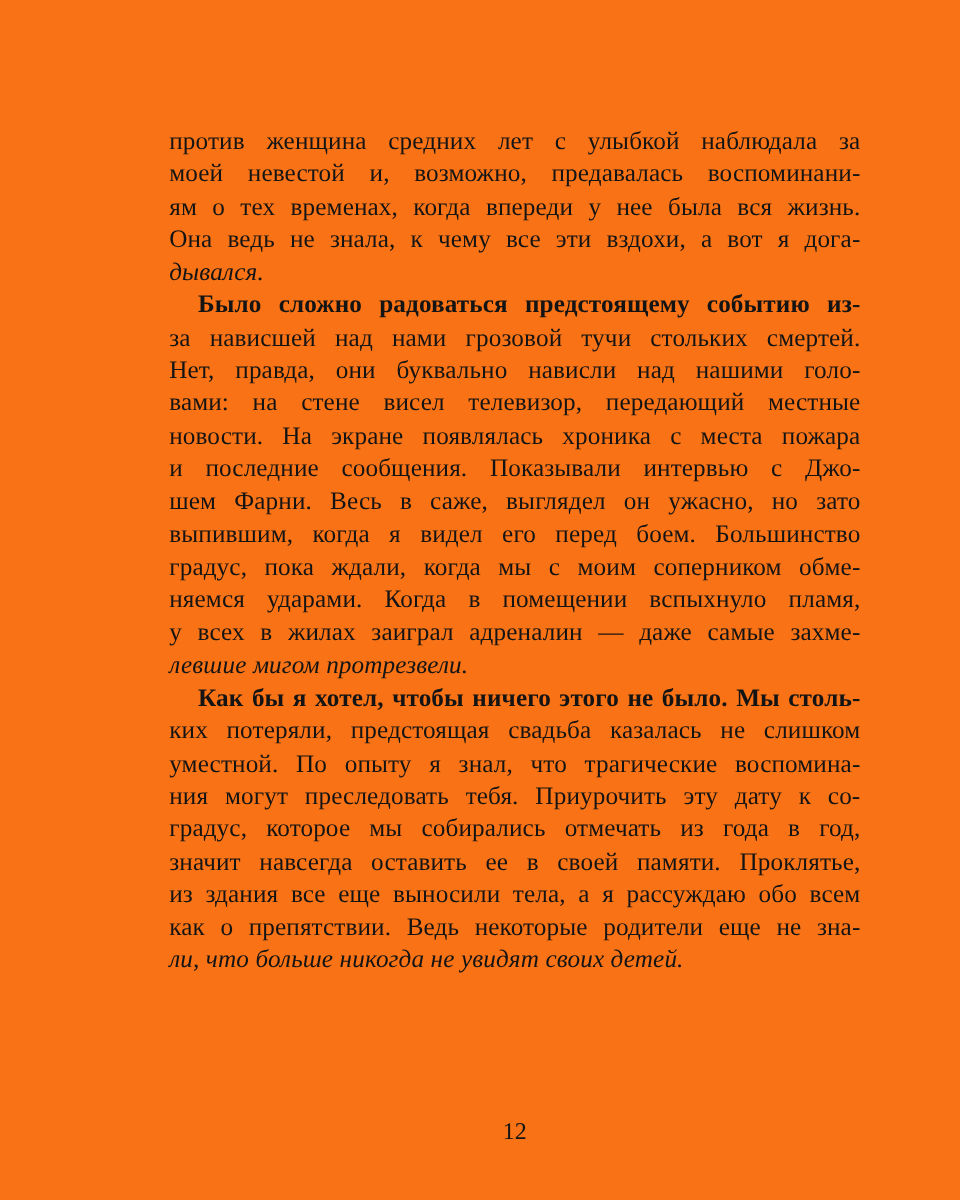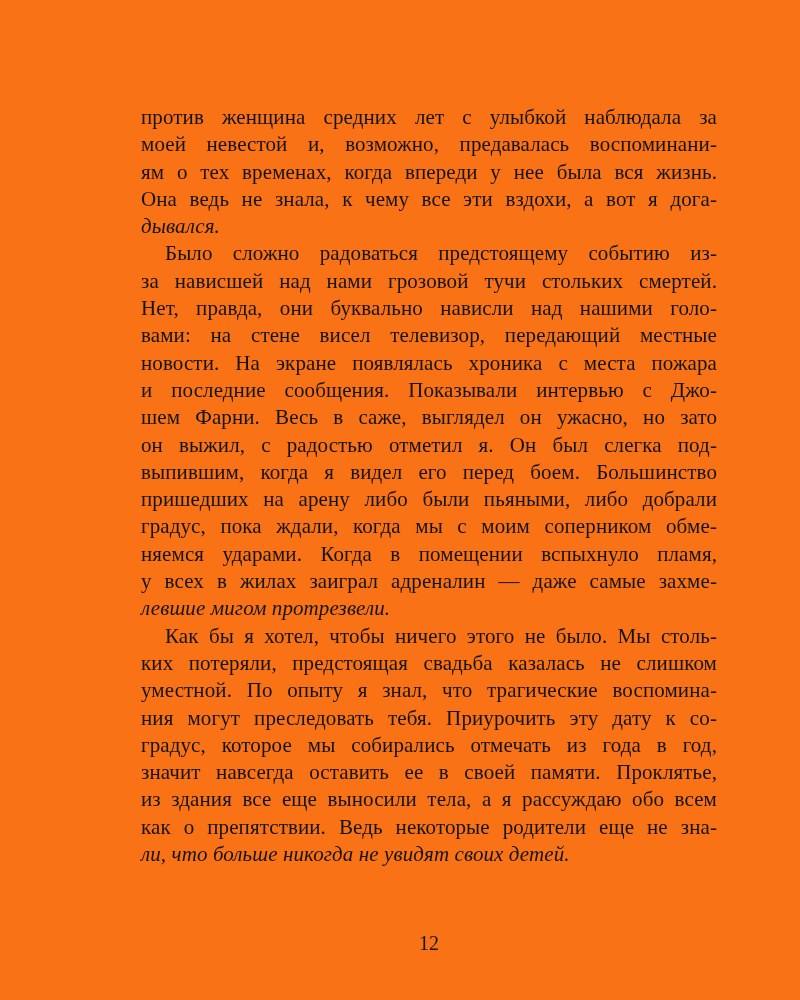--- a/index.html
+++ b/index.html
@@ -38,20 +38,21 @@
     text-align-last: justify;
     letter-spacing: 0.1px;
     white-space: normal;
   }
   .line.last {
     text-align-last: left;
     font-style: italic;
   }
   .line.indent {
     padding-left: 24px;
+    font-weight: bold;
   }
   .page-number {
     position: absolute;
     left: 141px;
     top: 932px;
     width: 576px;
     text-align: center;
     font-size: 20px;
     color: #141414;
   }
@@ -69,23 +70,21 @@
         <div class="line last">дывался.</div>
       </div>
       <div class="paragraph">
         <div class="line indent">Было сложно радоваться предстоящему событию из-</div>
         <div class="line">за нависшей над нами грозовой тучи стольких смертей.</div>
         <div class="line">Нет, правда, они буквально нависли над нашими голо-</div>
         <div class="line">вами: на стене висел телевизор, передающий местные</div>
         <div class="line">новости. На экране появлялась хроника с места пожара</div>
         <div class="line">и последние сообщения. Показывали интервью с Джо-</div>
         <div class="line">шем Фарни. Весь в саже, выглядел он ужасно, но зато</div>
-        <div class="line">он выжил, с радостью отметил я. Он был слегка под-</div>
         <div class="line">выпившим, когда я видел его перед боем. Большинство</div>
-        <div class="line">пришедших на арену либо были пьяными, либо добрали</div>
         <div class="line">градус, пока ждали, когда мы с моим соперником обме-</div>
         <div class="line">няемся ударами. Когда в помещении вспыхнуло пламя,</div>
         <div class="line">у всех в жилах заиграл адреналин — даже самые захме-</div>
         <div class="line last">левшие мигом протрезвели.</div>
       </div>
       <div class="paragraph">
         <div class="line indent">Как бы я хотел, чтобы ничего этого не было. Мы столь-</div>
         <div class="line">ких потеряли, предстоящая свадьба казалась не слишком</div>
         <div class="line">уместной. По опыту я знал, что трагические воспомина-</div>
         <div class="line">ния могут преследовать тебя. Приурочить эту дату к со-</div>

